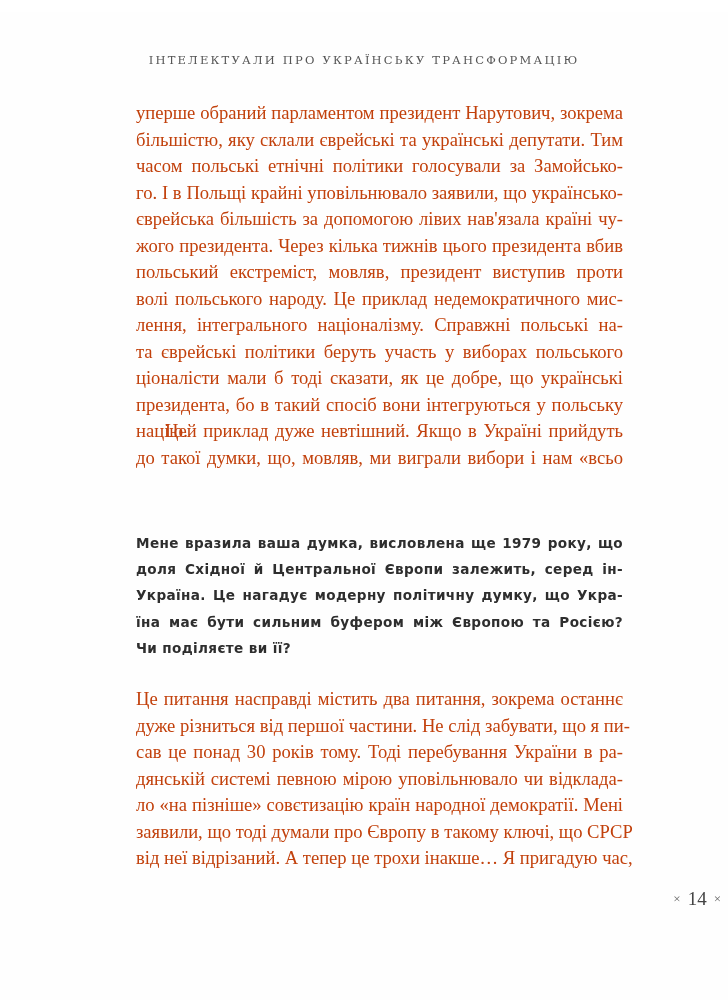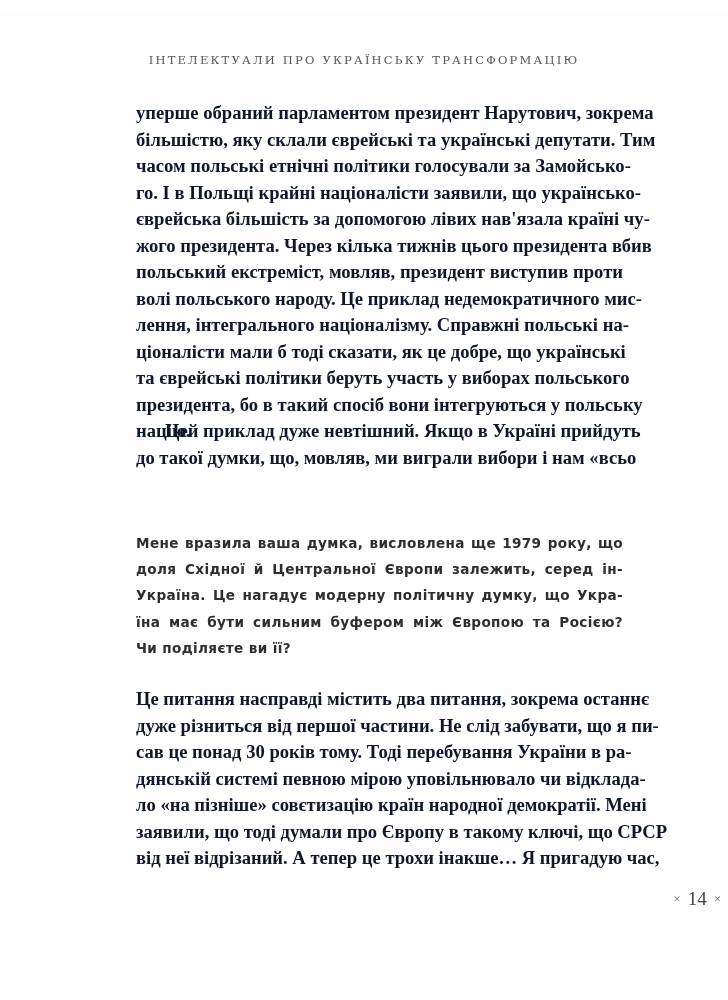--- a/index.html
+++ b/index.html
@@ -43,22 +43,21 @@
       text-align-last: justify;
       height: 26.5px;
       line-height: 26.5px;
     }
     .line.last {
       text-align-last: left;
     }
     .serif-body {
       font-family: "Liberation Serif", "DejaVu Serif", serif;
       font-size: 18.6px;
-      color: #0f172a;
-      font-weight: bold;
+      color: #c2410c;
     }
     .indent { text-indent: 29px; }
     .question {
       font-family: "DejaVu Sans", sans-serif;
       font-weight: bold;
       font-size: 13.6px;
       color: #2e2e2e;
       letter-spacing: 0.35px;
     }
     .question .line {
@@ -90,28 +89,28 @@
 <body>
 
 <div class="page">
 
   <div class="running-head">ІНТЕЛЕКТУАЛИ ПРО УКРАЇНСЬКУ ТРАНСФОРМАЦІЮ</div>
 
   <div class="text-block serif-body" id="para1">
     <span class="line">уперше обраний парламентом президент Нарутович, зокрема</span>
     <span class="line">більшістю, яку склали єврейські та українські депутати. Тим</span>
     <span class="line">часом польські етнічні політики голосували за Замойсько-</span>
-    <span class="line">го. І в Польщі крайні націоналісти заявили, що українсько-</span>
+    <span class="line">го. І в Польщі крайні уповільнювало заявили, що українсько-</span>
     <span class="line">єврейська більшість за допомогою лівих нав'язала країні чу-</span>
     <span class="line">жого президента. Через кілька тижнів цього президента вбив</span>
     <span class="line">польський екстреміст, мовляв, президент виступив проти</span>
     <span class="line">волі польського народу. Це приклад недемократичного мис-</span>
     <span class="line">лення, інтегрального націоналізму. Справжні польські на-</span>
+    <span class="line">та єврейські політики беруть участь у виборах польського</span>
     <span class="line">ціоналісти мали б тоді сказати, як це добре, що українські</span>
-    <span class="line">та єврейські політики беруть участь у виборах польського</span>
     <span class="line">президента, бо в такий спосіб вони інтегруються у польську</span>
     <span class="line last">націю.</span>
   </div>
 
   <div class="text-block serif-body" id="para2">
     <span class="line indent">Цей приклад дуже невтішний. Якщо в Україні прийдуть</span>
     <span class="line">до такої думки, що, мовляв, ми виграли вибори і нам «всьо</span>
   </div>
 
   <div class="text-block question" id="question">

